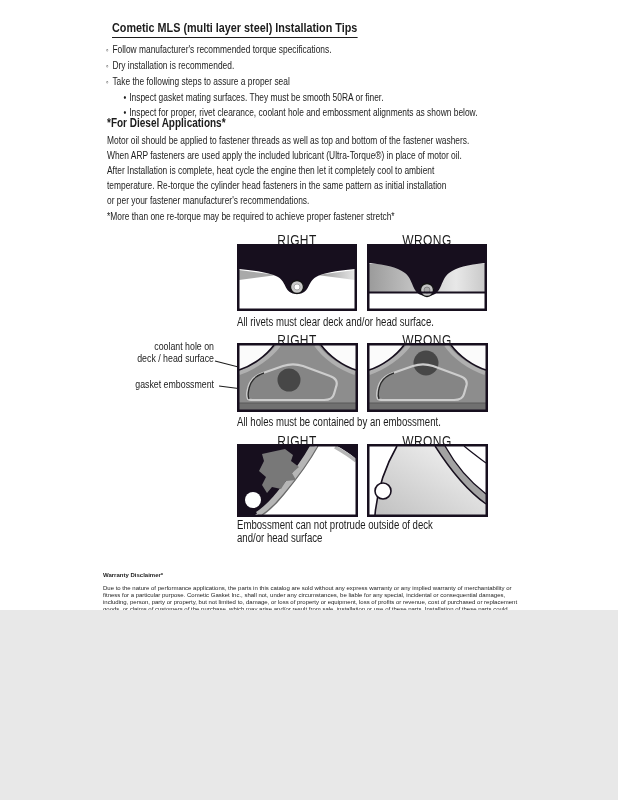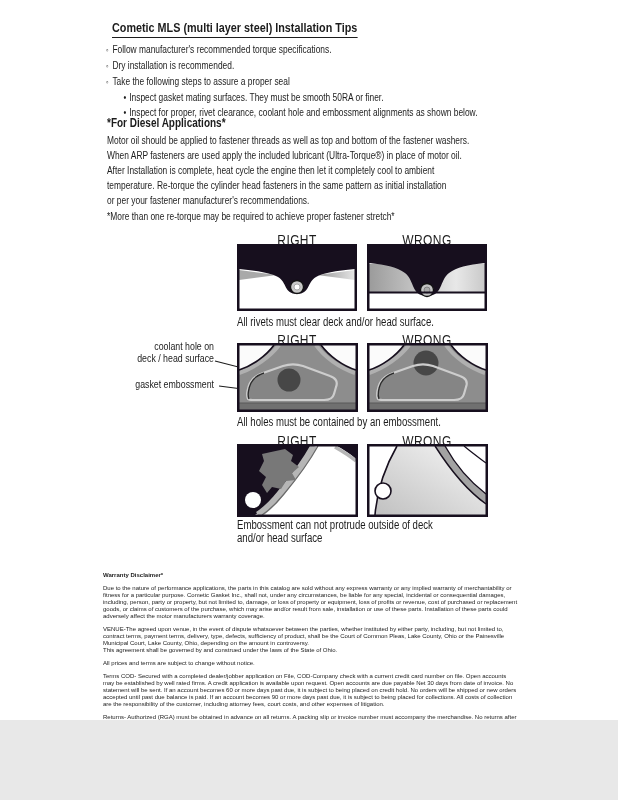--- a/index.html
+++ b/index.html
@@ -1,17 +1,17 @@
 <!DOCTYPE html>
 <html><head>
 <meta charset="utf-8">
 <style>
   html,body { margin:0; padding:0; background:#e8e8e8; }
   .page {
-    position:relative; width:618px; height:720px; margin:0 auto;
+    position:relative; width:618px; height:610px; margin:0 auto;
     background:#ffffff; overflow:hidden;
     font-family:"Liberation Sans", sans-serif; color:#1c1c1c;
   }
   .abs { position:absolute; }
   .cond   { transform:scaleX(0.8); transform-origin:0 0; }
   .cond-c { transform:scaleX(0.8); transform-origin:50% 50%; }
   .cond-r { transform:scaleX(0.8); transform-origin:100% 0; }
 
   .title {
     left:112px; top:20px; font-size:13.5px; font-weight:bold;

